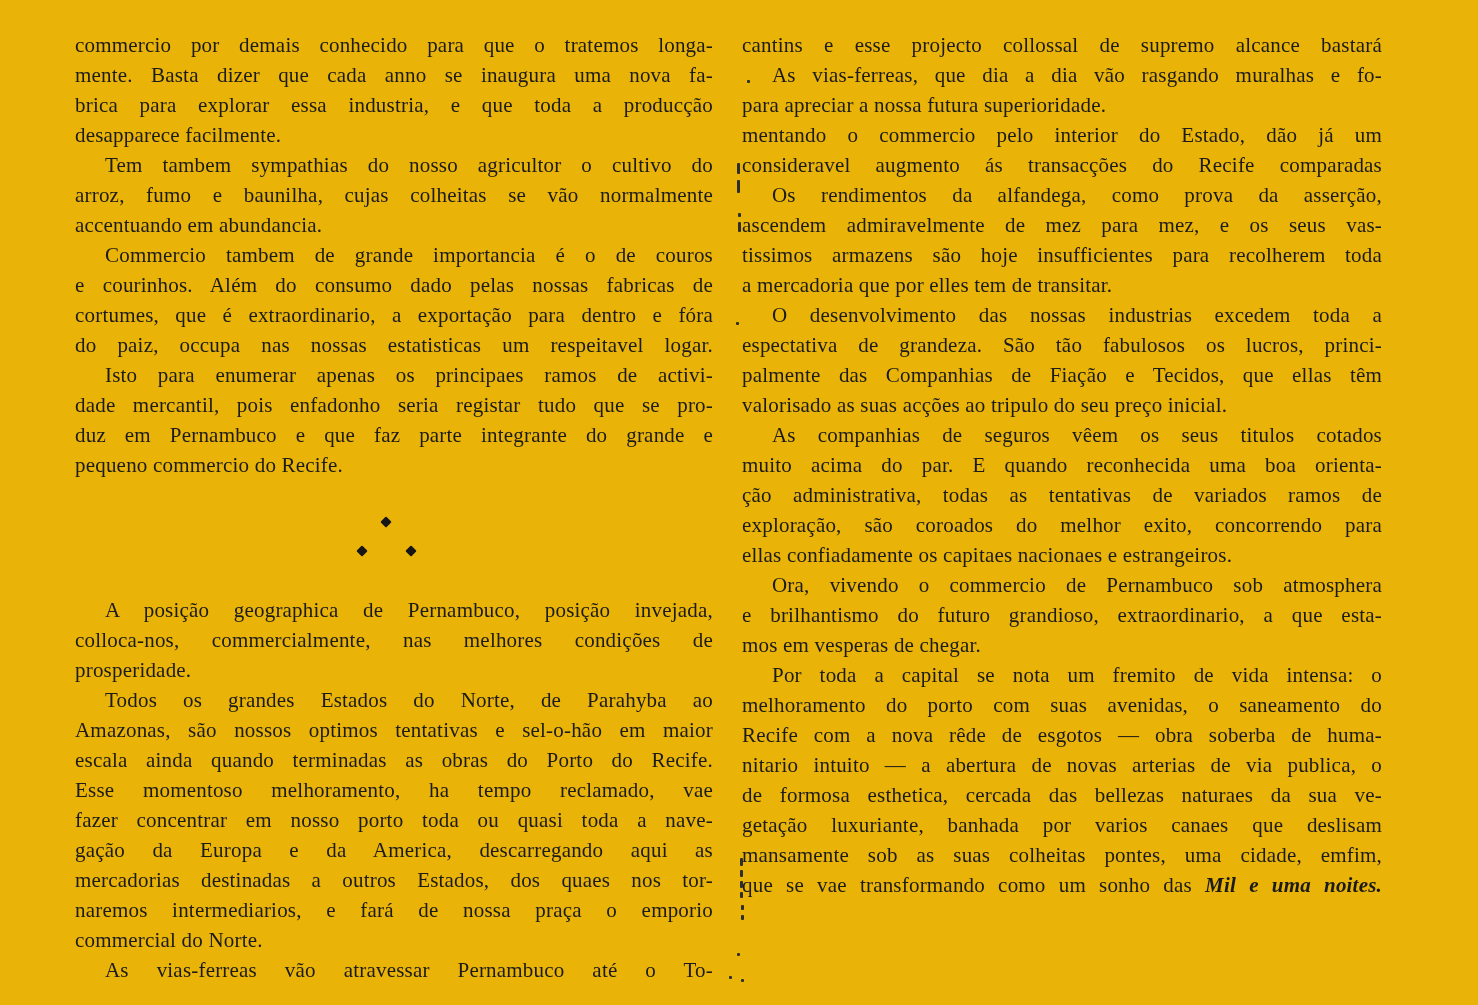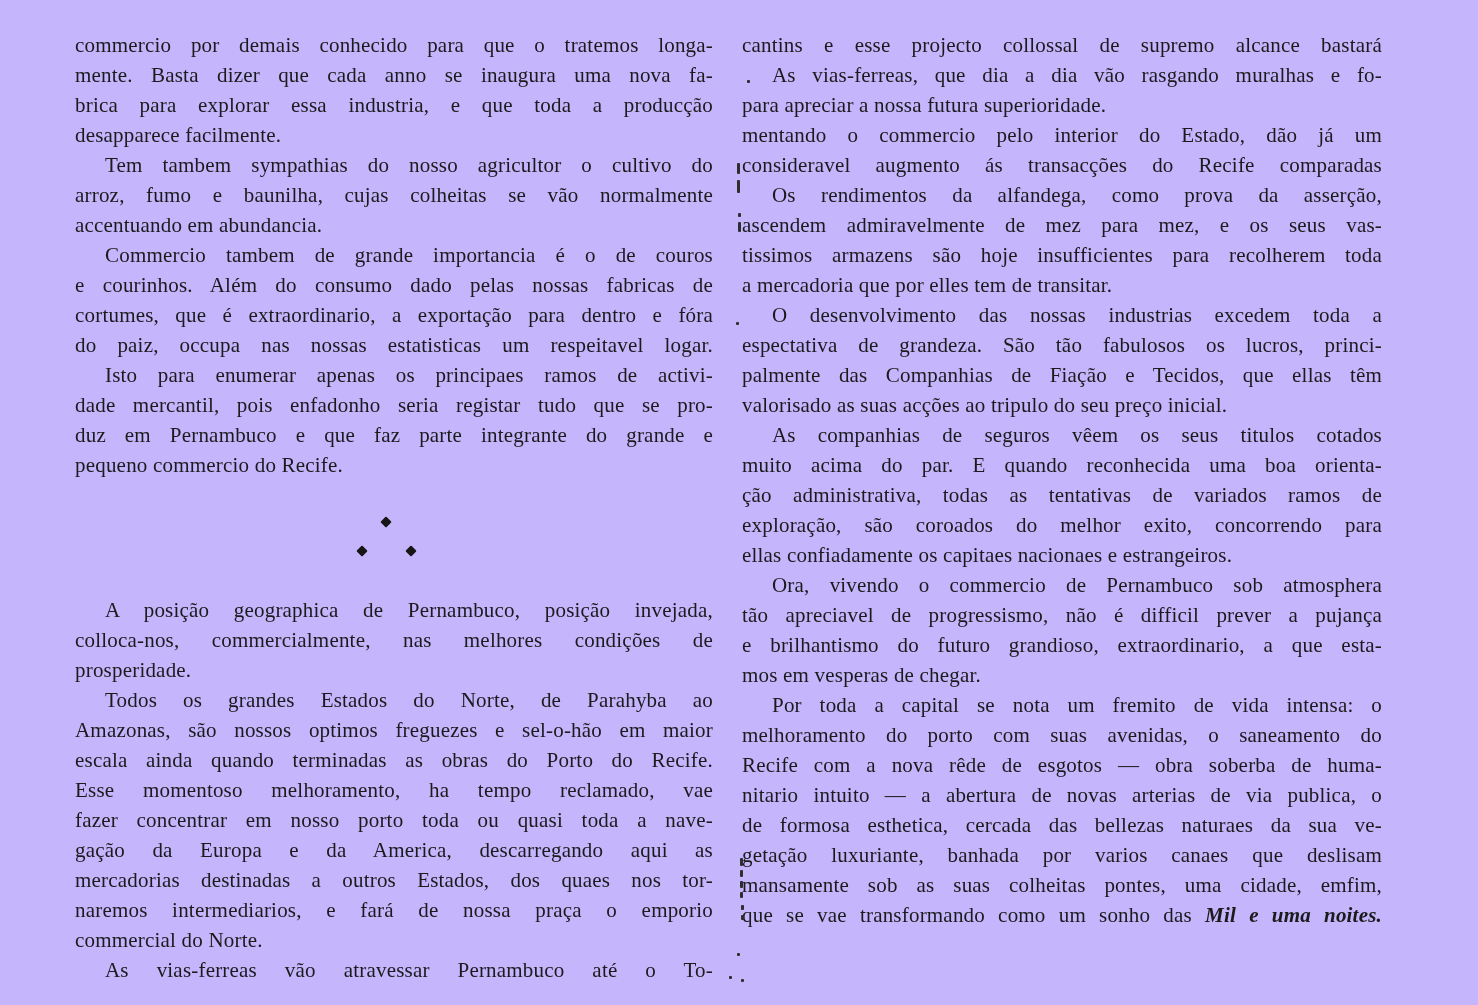--- a/index.html
+++ b/index.html
@@ -1,19 +1,19 @@
 <!DOCTYPE html>
 <html lang="pt"><head>
 <meta charset="utf-8">
 <title>Scanned book page</title>
 <style>
   html,body{margin:0;padding:0;}
   body{width:1478px;height:1005px;background:#ffffff;}
   .page{
-    position:relative;width:1478px;height:1005px;background:#c4b5fd;overflow:hidden;
+    position:relative;width:1478px;height:1005px;background:#eab308;overflow:hidden;
     font-family:"Liberation Serif","DejaVu Serif",serif;color:#1b1b1b;
   }
   .column{position:absolute;top:30px;font-size:21px;line-height:30px;}
   .col-left{left:75px;width:638px;}
   .col-right{left:742px;width:640px;}
   .line{
     height:30px;overflow:hidden;
     text-align:justify;text-align-last:justify;text-justify:inter-word;
     letter-spacing:0.2px;
   }
@@ -50,21 +50,21 @@
       <div class="line last">pequeno commercio do Recife.</div>
       <div class="asterism">
         <span class="adot dot-top"></span>
         <span class="adot dot-left"></span>
         <span class="adot dot-right"></span>
       </div>
       <div class="line indent">A posição geographica de Pernambuco, posição invejada,</div>
       <div class="line">colloca-nos, commercialmente, nas melhores condições de</div>
       <div class="line last">prosperidade.</div>
       <div class="line indent">Todos os grandes Estados do Norte, de Parahyba ao</div>
-      <div class="line">Amazonas, são nossos optimos freguezes e sel-o-hão em maior</div>
+      <div class="line">Amazonas, são nossos optimos tentativas e sel-o-hão em maior</div>
       <div class="line">escala ainda quando terminadas as obras do Porto do Recife.</div>
       <div class="line">Esse momentoso melhoramento, ha tempo reclamado, vae</div>
       <div class="line">fazer concentrar em nosso porto toda ou quasi toda a nave-</div>
       <div class="line">gação da Europa e da America, descarregando aqui as</div>
       <div class="line">mercadorias destinadas a outros Estados, dos quaes nos tor-</div>
       <div class="line">naremos intermediarios, e fará de nossa praça o emporio</div>
       <div class="line last">commercial do Norte.</div>
       <div class="line indent">As vias-ferreas vão atravessar Pernambuco até o To-</div>
     </div>
   <div class="column col-right">
@@ -80,21 +80,20 @@
       <div class="line indent">O desenvolvimento das nossas industrias excedem toda a</div>
       <div class="line">espectativa de grandeza. São tão fabulosos os lucros, princi-</div>
       <div class="line">palmente das Companhias de Fiação e Tecidos, que ellas têm</div>
       <div class="line last">valorisado as suas acções ao tripulo do seu preço inicial.</div>
       <div class="line indent">As companhias de seguros vêem os seus titulos cotados</div>
       <div class="line">muito acima do par. E quando reconhecida uma boa orienta-</div>
       <div class="line">ção administrativa, todas as tentativas de variados ramos de</div>
       <div class="line">exploração, são coroados do melhor exito, concorrendo para</div>
       <div class="line last">ellas confiadamente os capitaes nacionaes e estrangeiros.</div>
       <div class="line indent">Ora, vivendo o commercio de Pernambuco sob atmosphera</div>
-      <div class="line">tão apreciavel de progressismo, não é difficil prever a pujança</div>
       <div class="line">e brilhantismo do futuro grandioso, extraordinario, a que esta-</div>
       <div class="line last">mos em vesperas de chegar.</div>
       <div class="line indent">Por toda a capital se nota um fremito de vida intensa: o</div>
       <div class="line">melhoramento do porto com suas avenidas, o saneamento do</div>
       <div class="line">Recife com a nova rêde de esgotos — obra soberba de huma-</div>
       <div class="line">nitario intuito — a abertura de novas arterias de via publica, o</div>
       <div class="line">de formosa esthetica, cercada das bellezas naturaes da sua ve-</div>
       <div class="line">getação luxuriante, banhada por varios canaes que deslisam</div>
       <div class="line">mansamente sob as suas colheitas pontes, uma cidade, emfim,</div>
       <div class="line"><span>que se vae transformando como um sonho das </span><span class="em">Mil e uma noites.</span></div>

